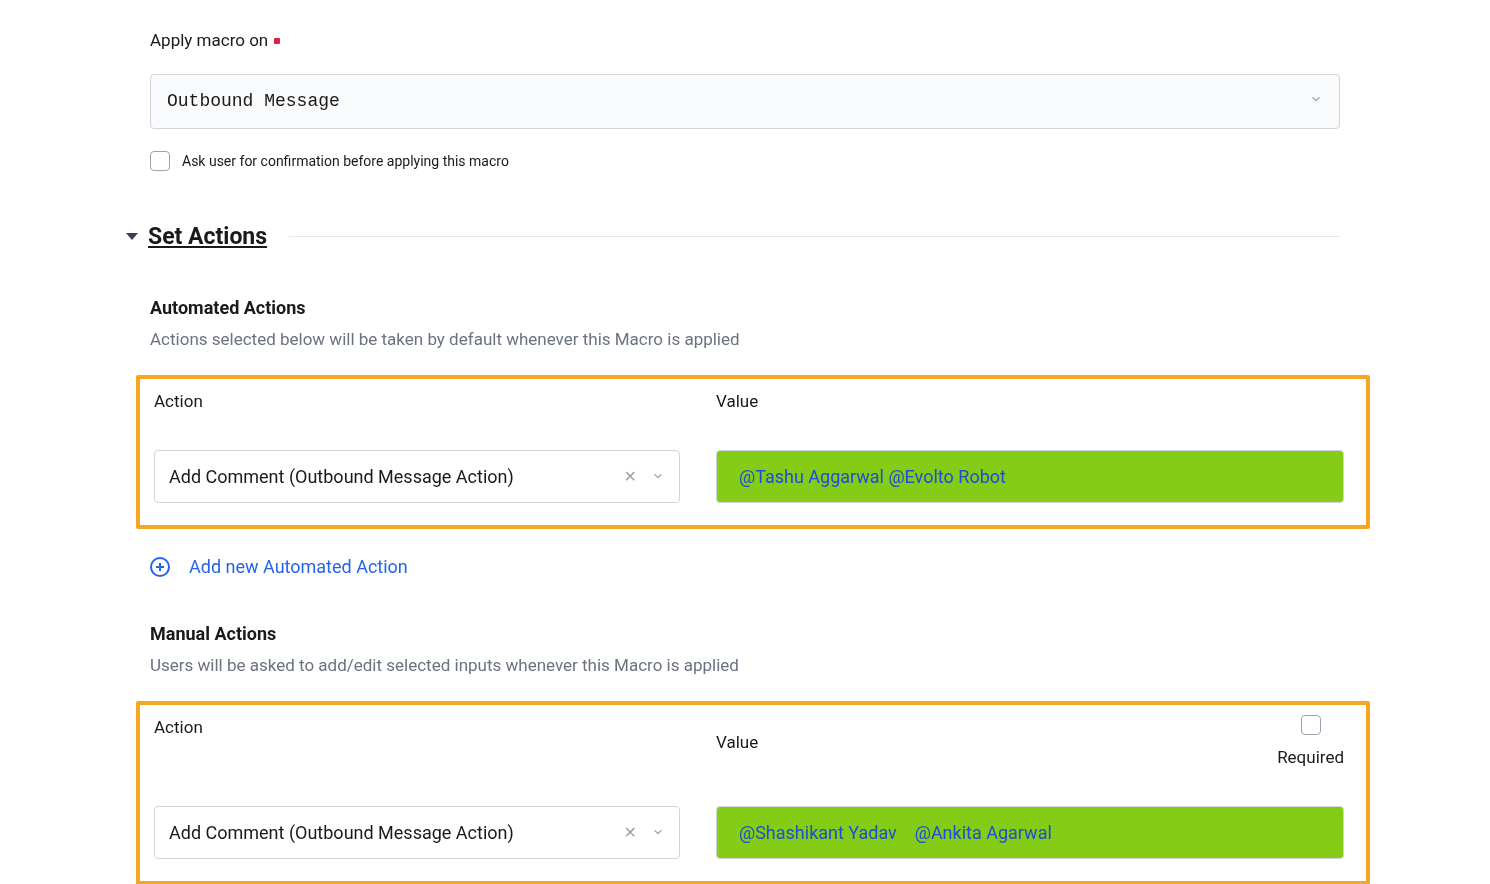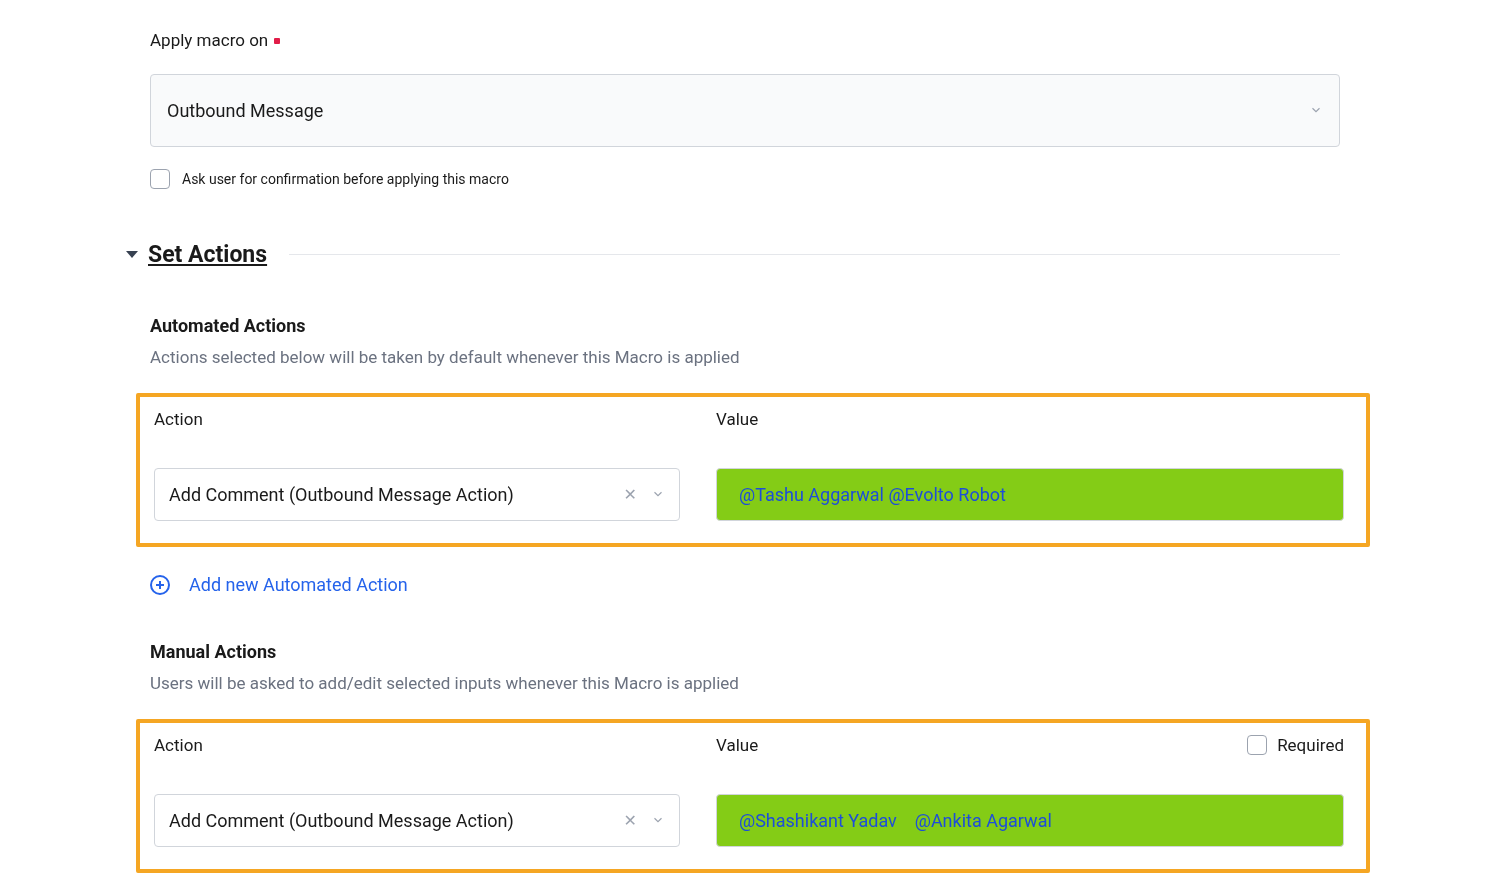--- a/index.html
+++ b/index.html
@@ -37,26 +37,27 @@
     width: 6px; height: 6px;
     background: var(--required);
     border-radius: 1px;
     display: inline-block;
   }
   .select {
     width: 100%;
     background: var(--bg-input);
     border: 1px solid var(--border);
     border-radius: 4px;
-    padding: 22px 16px;
+    padding: 13px 16px;
     font-size: 18px;
     color: var(--text);
     display: flex;
     align-items: center;
     justify-content: space-between;
+    font-family: Liberation Mono, monospace;
   }
   .chev {
     color: #9ca3af;
   }
   .check-row {
     display: flex;
     align-items: center;
     gap: 12px;
     margin-top: 22px;
     font-size: 14px;
@@ -117,21 +118,21 @@
   }
   .col-label {
     font-size: 17px;
     color: var(--text);
   }
   .value-header {
     display: flex;
     justify-content: space-between;
     align-items: center;
   }
-  .req-pair { display: flex; align-items: center; gap: 10px; }
+  .req-pair { display: flex; align-items: center; gap: 10px; flex-direction: column; }
   .action-select {
     border: 1px solid var(--border);
     border-radius: 4px;
     background: #fff;
     padding: 12px 14px;
     display: flex;
     align-items: center;
     justify-content: space-between;
     font-size: 18px;
   }

